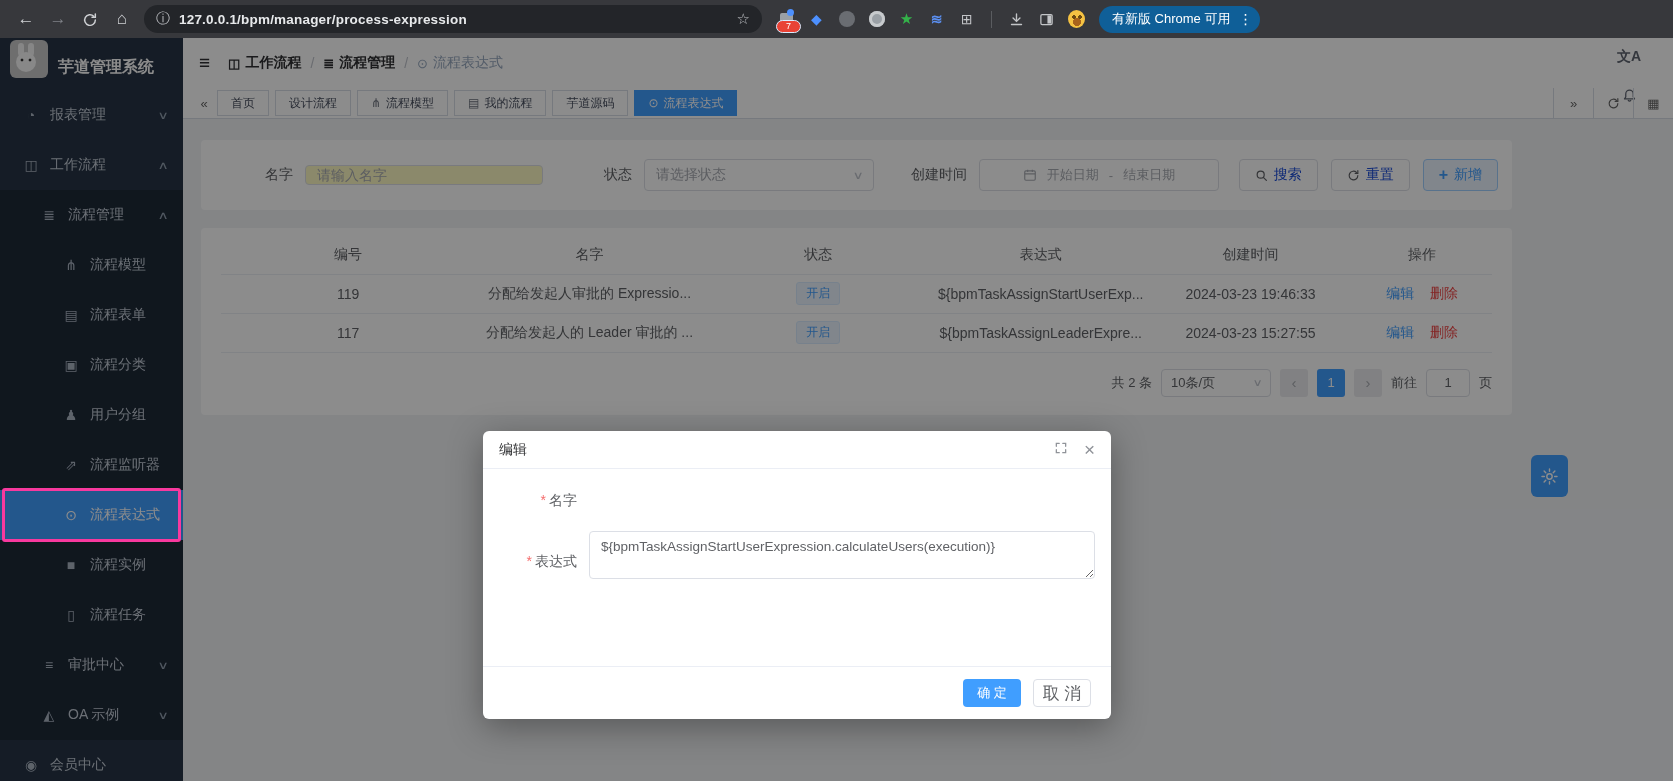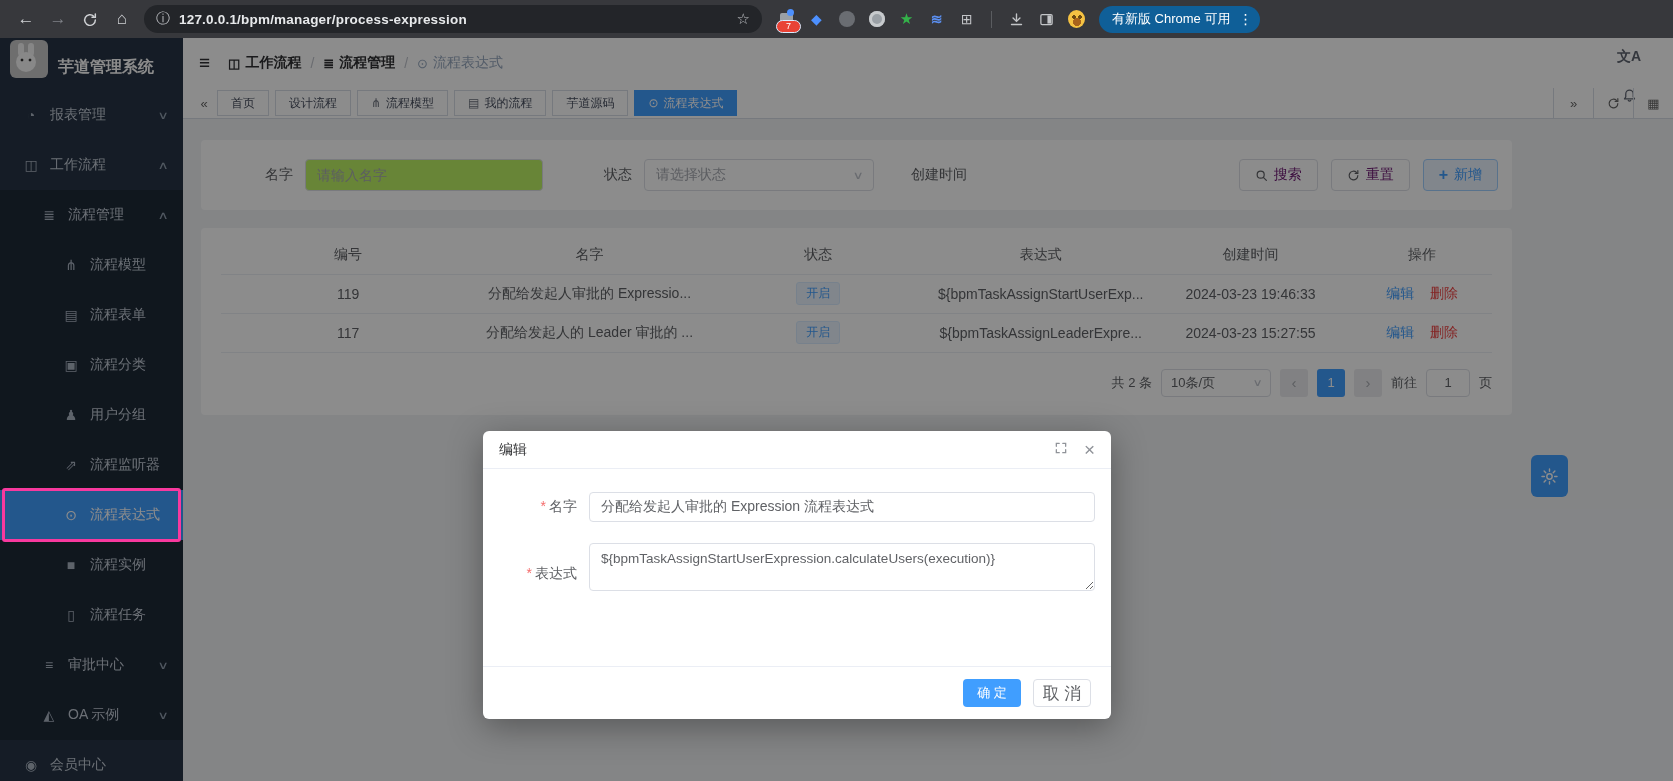--- a/index.html
+++ b/index.html
@@ -77,28 +77,28 @@
   .tab.active .tic { color:#fff; }
   .tab-right { margin-left:auto; display:flex; height:31px; }
   .tbtn { width:40px; display:flex; align-items:center; justify-content:center; border-left:1px solid #d8dce5; color:#666; font-size:13px; }
 
   .content { position:absolute; top:81px; left:0; right:0; bottom:0; background:#f0f2f5; padding:21px 0 0 18px; }
   .card { width:1311px; background:#fff; border-radius:4px; }
 
   
   .filter-card { height:70px; display:flex; align-items:center; padding:0 14px; }
   .flabel { font-size:14px; color:#606266; margin-right:12px; white-space:nowrap; }
-  .finput { width:238px; height:32px; border:1px solid #dcdfe6; border-radius:4px; padding:0 11px; font-size:14px; color:#606266; background:#bef264; font-family:inherit; }
+  .finput { width:238px; height:20px; border:1px solid #dcdfe6; border-radius:4px; padding:0 11px; font-size:14px; color:#606266; background:#fef9c3; font-family:inherit; }
   .finput::placeholder { color:#a8abb2; }
   .fselect { width:230px; height:32px; border:1px solid #dcdfe6; border-radius:4px; display:flex; align-items:center; padding:0 11px; color:#a8abb2; font-size:14px; background:#fff; }
   .fselect .sel-chev { margin-left:auto; color:#c0c4cc; font-size:11px; transform:scaleX(1.4); }
   .fdate { width:240px; height:32px; border:1px solid #dcdfe6; border-radius:4px; display:flex; align-items:center; justify-content:center; gap:10px; color:#a8abb2; font-size:13px; background:#fff; }
   .fdate svg { color:#a8abb2; }
   .fbtns { margin-left:auto; display:flex; align-items:center; gap:13px; }
-  .btn { height:32px; border:1px solid #dcdfe6; background:#fff; border-radius:4px; display:flex; align-items:center; gap:6px; padding:0 15px; font-size:14px; color:#701a75; }
+  .btn { height:32px; border:1px solid #dcdfe6; background:#fff; border-radius:4px; display:flex; align-items:center; gap:6px; padding:0 15px; font-size:14px; color:#1d4ed8; }
   .btn svg { color:#606266; }
   .btn.plainblue { background:#ecf5ff; border-color:#a0cfff; color:#409eff; }
   .btn.plainblue .plus { font-size:16px; font-weight:bold; line-height:1; }
 
   
   .table-card { margin-top:18px; padding:8px 20px 18px; }
   table { width:100%; border-collapse:collapse; table-layout:fixed; }
   th, td { text-align:center; font-size:14px; color:#606266; border-bottom:1px solid #ebeef5; overflow:hidden; white-space:nowrap; }
   th { height:38px; font-weight:500; }
   td { height:39px; }
@@ -352,20 +352,29 @@
 
       <div class="card filter-card">
         <span class="flabel" style="margin-left:50px;">名字</span>
         <input class="finput" placeholder="请输入名字" style="">
         <span class="flabel" style="margin-left:61px;">状态</span>
         <div class="fselect">
           <span>请选择状态</span>
           <span class="sel-chev">∨</span>
         </div>
         <span class="flabel" style="margin-left:37px;">创建时间</span>
+        <div class="fdate">
+          <svg width="14" height="14" viewBox="0 0 24 24" fill="none" stroke="currentColor" stroke-width="2">
+              <rect x="3" y="5" width="18" height="16" rx="2"></rect>
+              <path d="M8 3v4M16 3v4M3 10h18"></path>
+            </svg>
+          <span>开始日期</span>
+          <span>-</span>
+          <span>结束日期</span>
+        </div>
         <div class="fbtns">
           <button class="btn">
             <svg width="13" height="13" viewBox="0 0 24 24" fill="none" stroke="currentColor" stroke-width="2.2" stroke-linecap="round">
                 <circle cx="10.5" cy="10.5" r="6.5"></circle>
                 <path d="M15.8 15.8 21 21"></path>
               </svg>
             <span>搜索</span>
           </button>
           <button class="btn">
             <svg width="13" height="13" viewBox="0 0 24 24" fill="none" stroke="currentColor" stroke-width="2.2" stroke-linecap="round">
@@ -465,21 +474,20 @@
             <path d="M15 4h5v5"></path>
             <path d="M20 15v5h-5"></path>
             <path d="M9 20H4v-5"></path>
           </svg></span>
       <span class="x">×</span>
     </span>
   </div>
   <div class="m-body">
     <div class="frow">
       <span class="mlabel"><span class="req">*</span><span>名字</span></span>
-      <input class="minput" value="分配给发起人审批的 Expression 流程表达式" style="">
     </div>
     <div class="frow top">
       <span class="mlabel" style="margin-top:14px;"><span class="req">*</span><span>表达式</span></span>
       <textarea class="mtext" style="">${bpmTaskAssignStartUserExpression.calculateUsers(execution)}</textarea>
     </div>
   </div>
   <div class="m-foot">
     <button class="btn-primary">确 定</button>
     <button class="btn-plain">取 消</button>
   </div>

